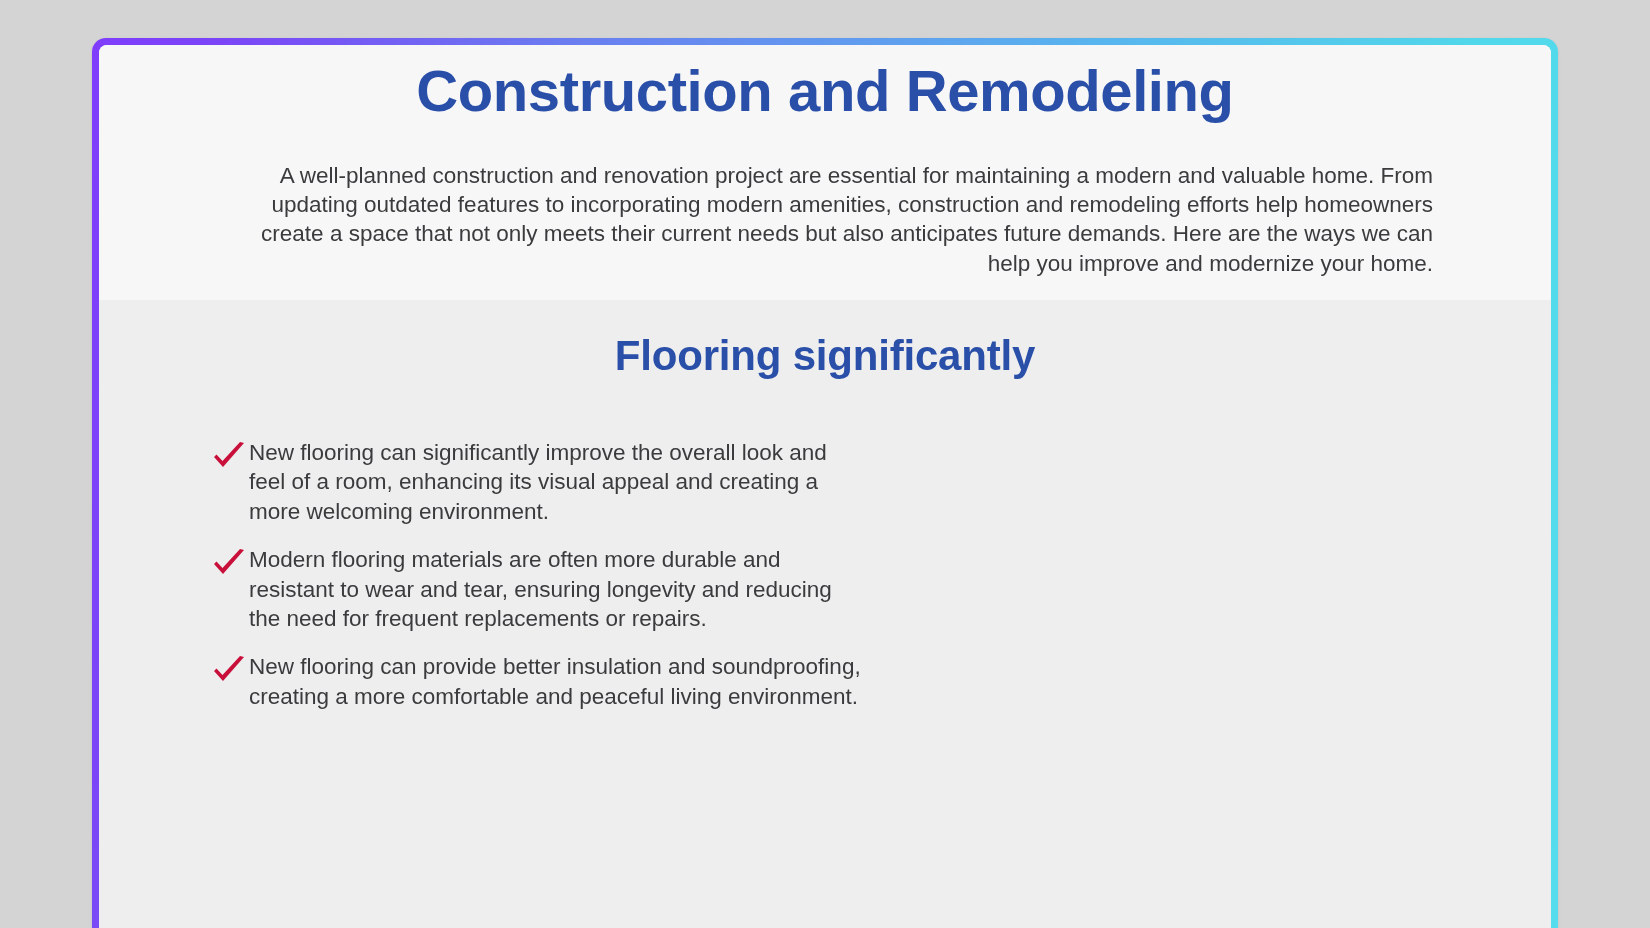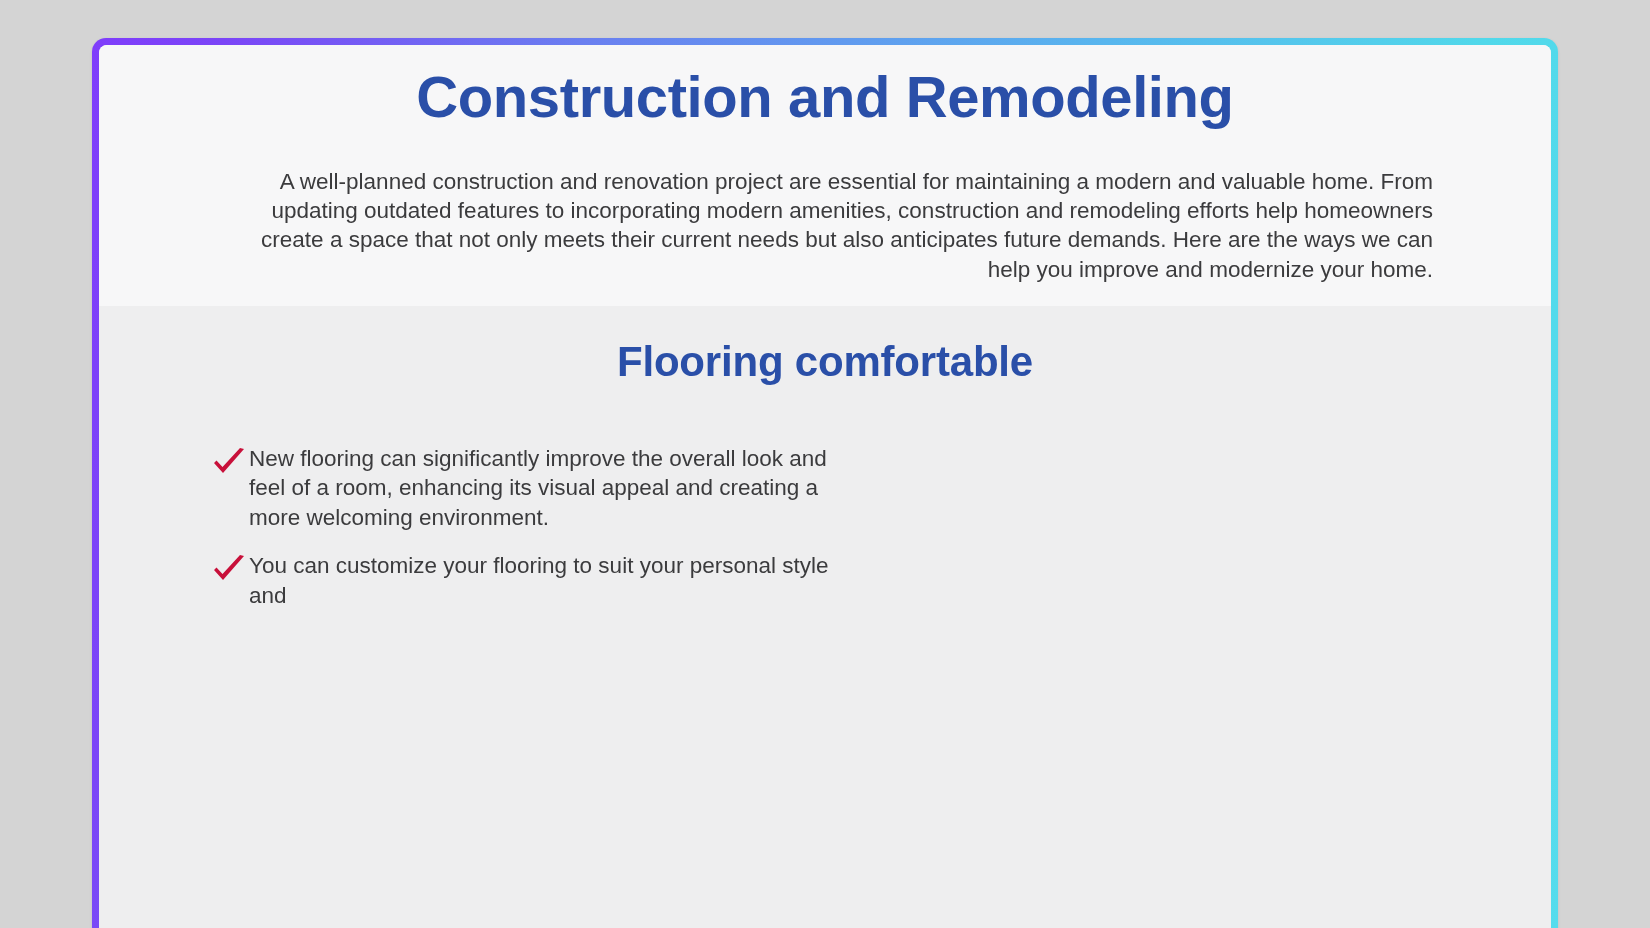--- a/index.html
+++ b/index.html
@@ -48,21 +48,21 @@
     flex: 0 0 auto;
   }
 
   .slide-title {
     text-align: center;
     color: #2a4fa8;
     font-size: 58px;
     font-weight: bold;
     letter-spacing: -0.4px;
     line-height: 1.1;
-    padding-top: 20px;
+    padding-top: 14px;
     padding-bottom: 10px;
   }
 
   .intro-paragraph {
     color: #3b3b3d;
     font-size: 22.5px;
     line-height: 1.30;
     padding: 28px 118px 0 114px;
     text-align: right;
   }
@@ -135,46 +135,54 @@
 
 <div class="slide-card">
   <div class="slide-inner">
 
     <div class="intro-section">
       <div class="slide-title">Construction and Remodeling</div>
       <div class="intro-paragraph">A well-planned construction and renovation project are essential for maintaining a modern and valuable home. From updating outdated features to incorporating modern amenities, construction and remodeling efforts help homeowners create a space that not only meets their current needs but also anticipates future demands. Here are the ways we can help you improve and modernize your home.</div>
     </div>
 
     <div class="flooring-section">
-      <div class="section-title">Flooring comfortable</div>
+      <div class="section-title">Flooring significantly</div>
 
       <div class="section-body">
 
         <div class="bullet-column">
 
           <div class="bullet-item">
             <span class="check-icon">
               <svg width="38" height="30" viewBox="0 0 38 30" xmlns="http://www.w3.org/2000/svg">
                 <path d="M3 15 L12 25 L33 1 L29 0 L11.5 19 L5.5 12.5 Z" fill="#c8103a"></path>
               </svg>
             </span>
             <span class="bullet-text">New flooring can significantly improve the overall look and feel of a room, enhancing its visual appeal and creating a more welcoming environment.</span>
           </div>
 
 
-
-
           <div class="bullet-item">
             <span class="check-icon">
               <svg width="38" height="30" viewBox="0 0 38 30" xmlns="http://www.w3.org/2000/svg">
                 <path d="M3 15 L12 25 L33 1 L29 0 L11.5 19 L5.5 12.5 Z" fill="#c8103a"></path>
               </svg>
             </span>
-            <span class="bullet-text">You can customize your flooring to suit your personal style and</span>
+            <span class="bullet-text">Modern flooring materials are often more durable and resistant to wear and tear, ensuring longevity and reducing the need for frequent replacements or repairs.</span>
           </div>
+
+          <div class="bullet-item">
+            <span class="check-icon">
+              <svg width="38" height="30" viewBox="0 0 38 30" xmlns="http://www.w3.org/2000/svg">
+                <path d="M3 15 L12 25 L33 1 L29 0 L11.5 19 L5.5 12.5 Z" fill="#c8103a"></path>
+              </svg>
+            </span>
+            <span class="bullet-text">New flooring can provide better insulation and soundproofing, creating a more comfortable and peaceful living environment.</span>
+          </div>
+
 
         </div>
 
         <div class="photo-frame">
           <svg class="photo-canvas" viewBox="0 0 424 400" preserveAspectRatio="none" xmlns="http://www.w3.org/2000/svg">
             <defs>
               <linearGradient id="wall" x1="0" y1="0" x2="1" y2="0">
                 <stop offset="0" stop-color="#2b2f38"></stop>
                 <stop offset="0.22" stop-color="#30343d"></stop>
                 <stop offset="0.30" stop-color="#6b5337"></stop>

